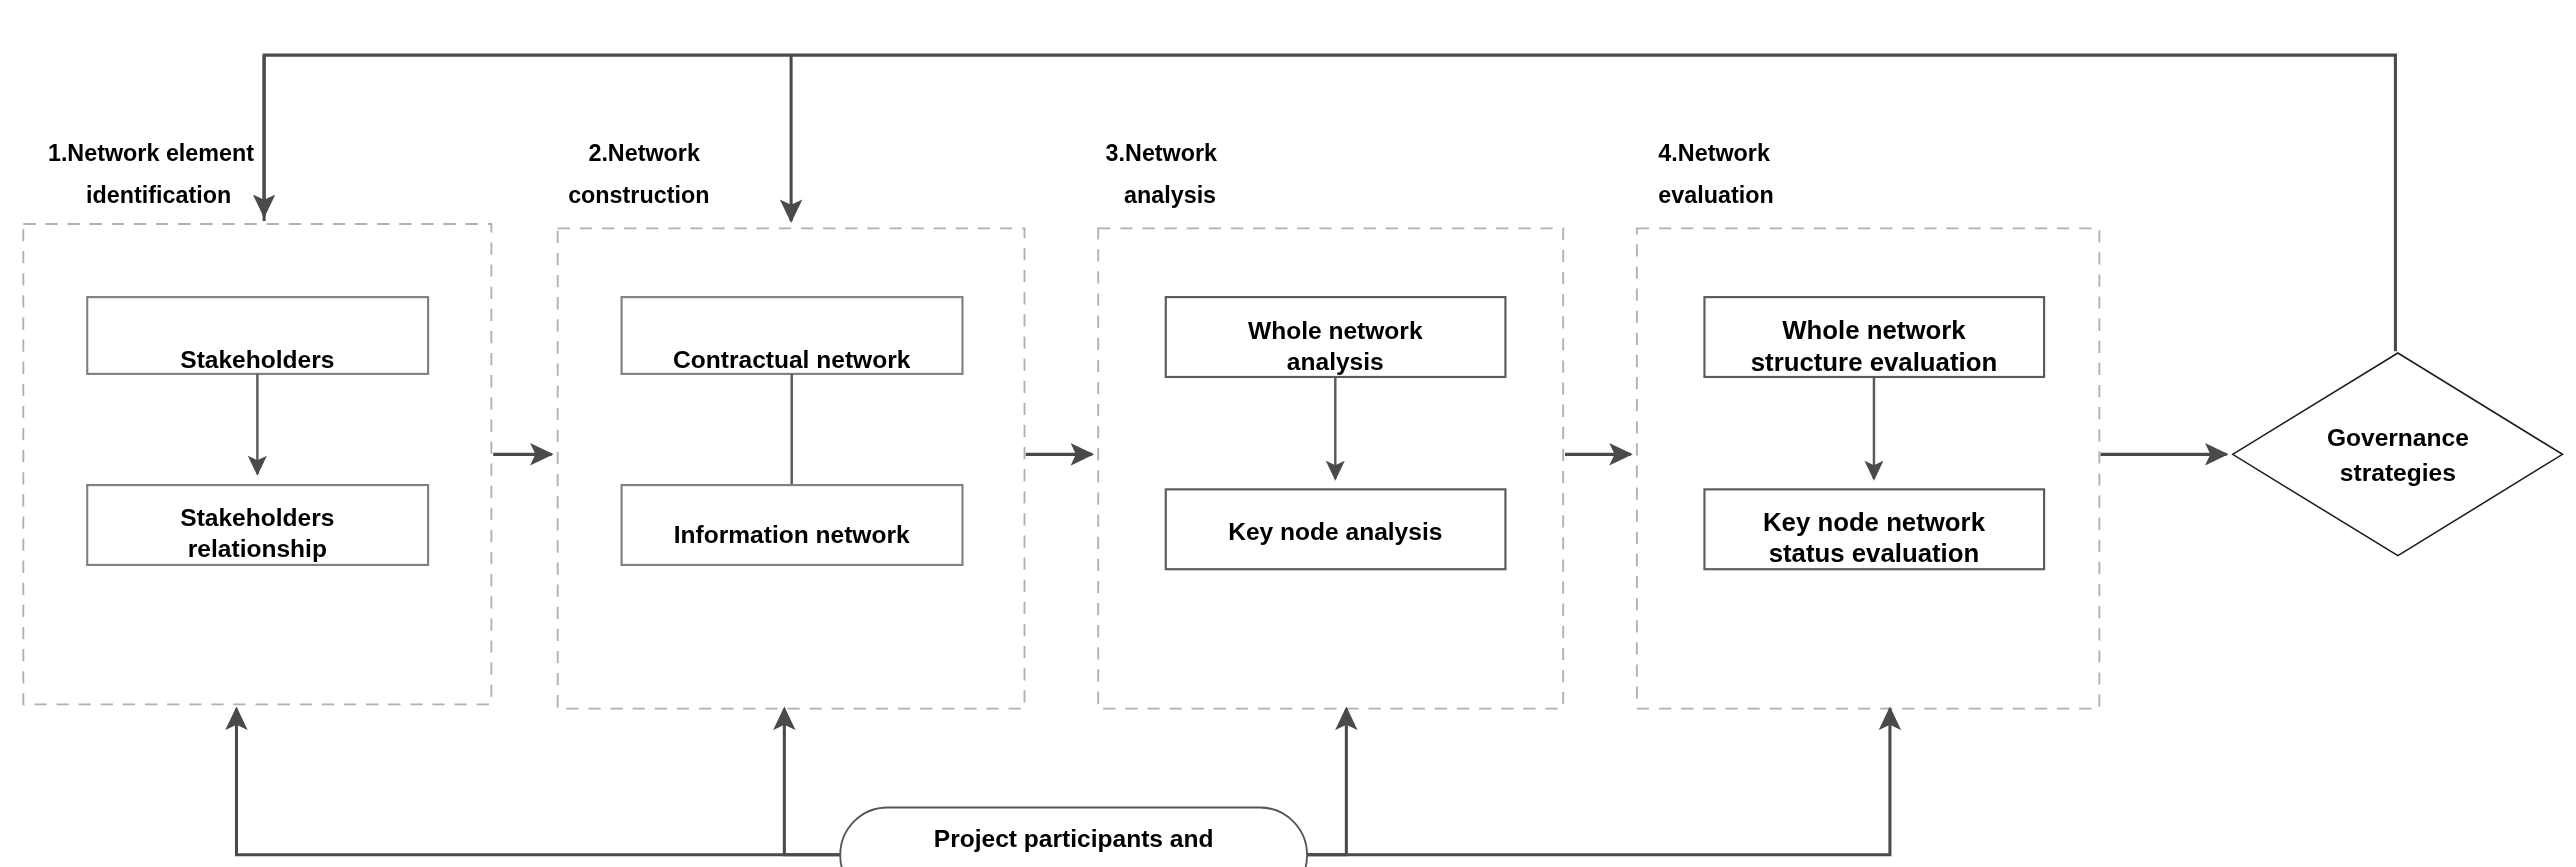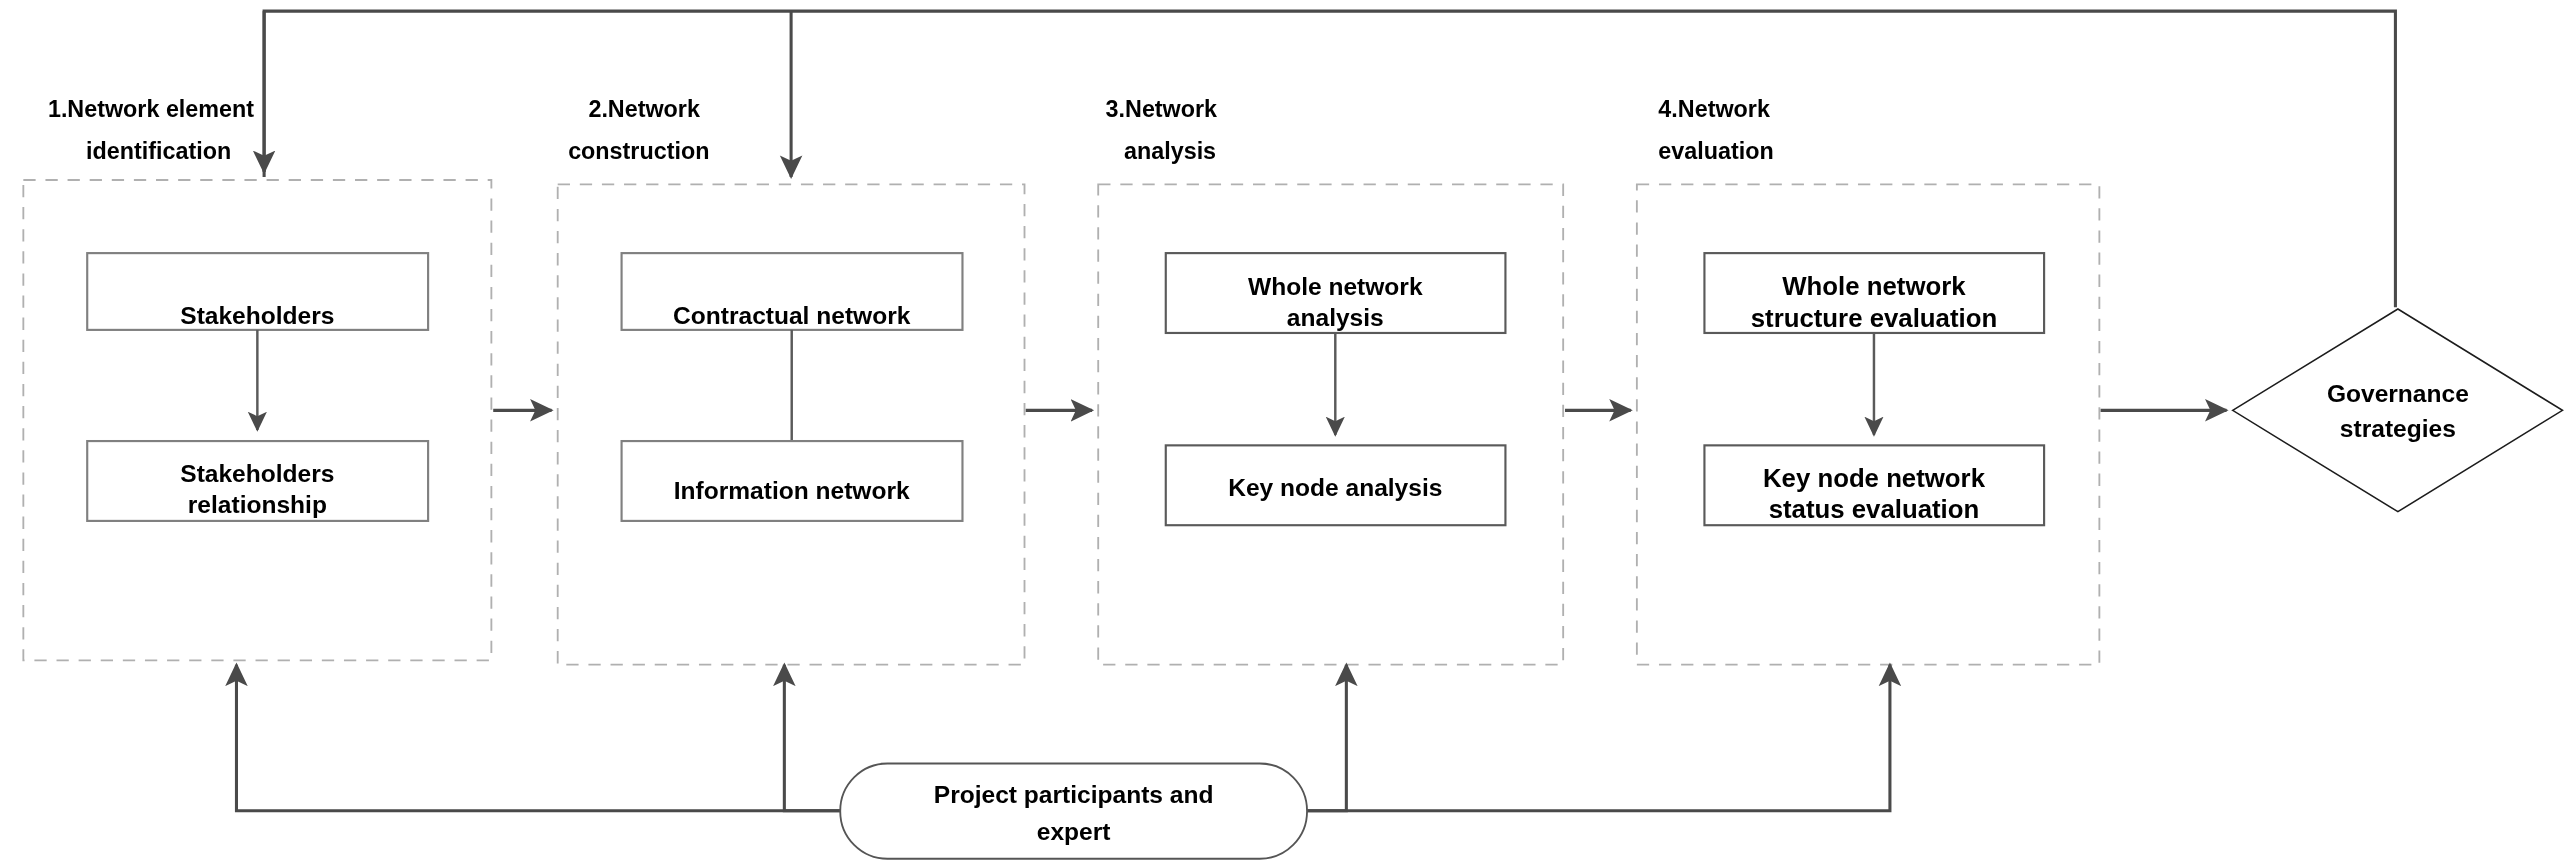--- a/index.html
+++ b/index.html
@@ -10,20 +10,21 @@
   body {
     width: 2576px;
     height: 868px;
     font-family: "Liberation Sans", sans-serif;
     overflow: hidden;
   }
   #flowchart-root {
     position: relative;
     width: 2576px;
     height: 808px;
+    margin-top: 44px;
   }
   svg#diagram {
     display: block;
     width: 2576px;
     height: 868px;
   }
   .grp-box {
     fill: none;
     stroke: #b0b0b0;
     stroke-width: 3;

